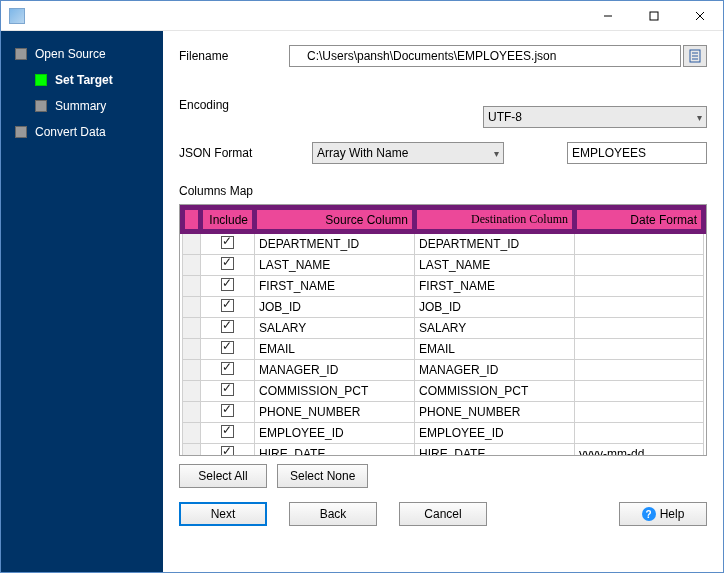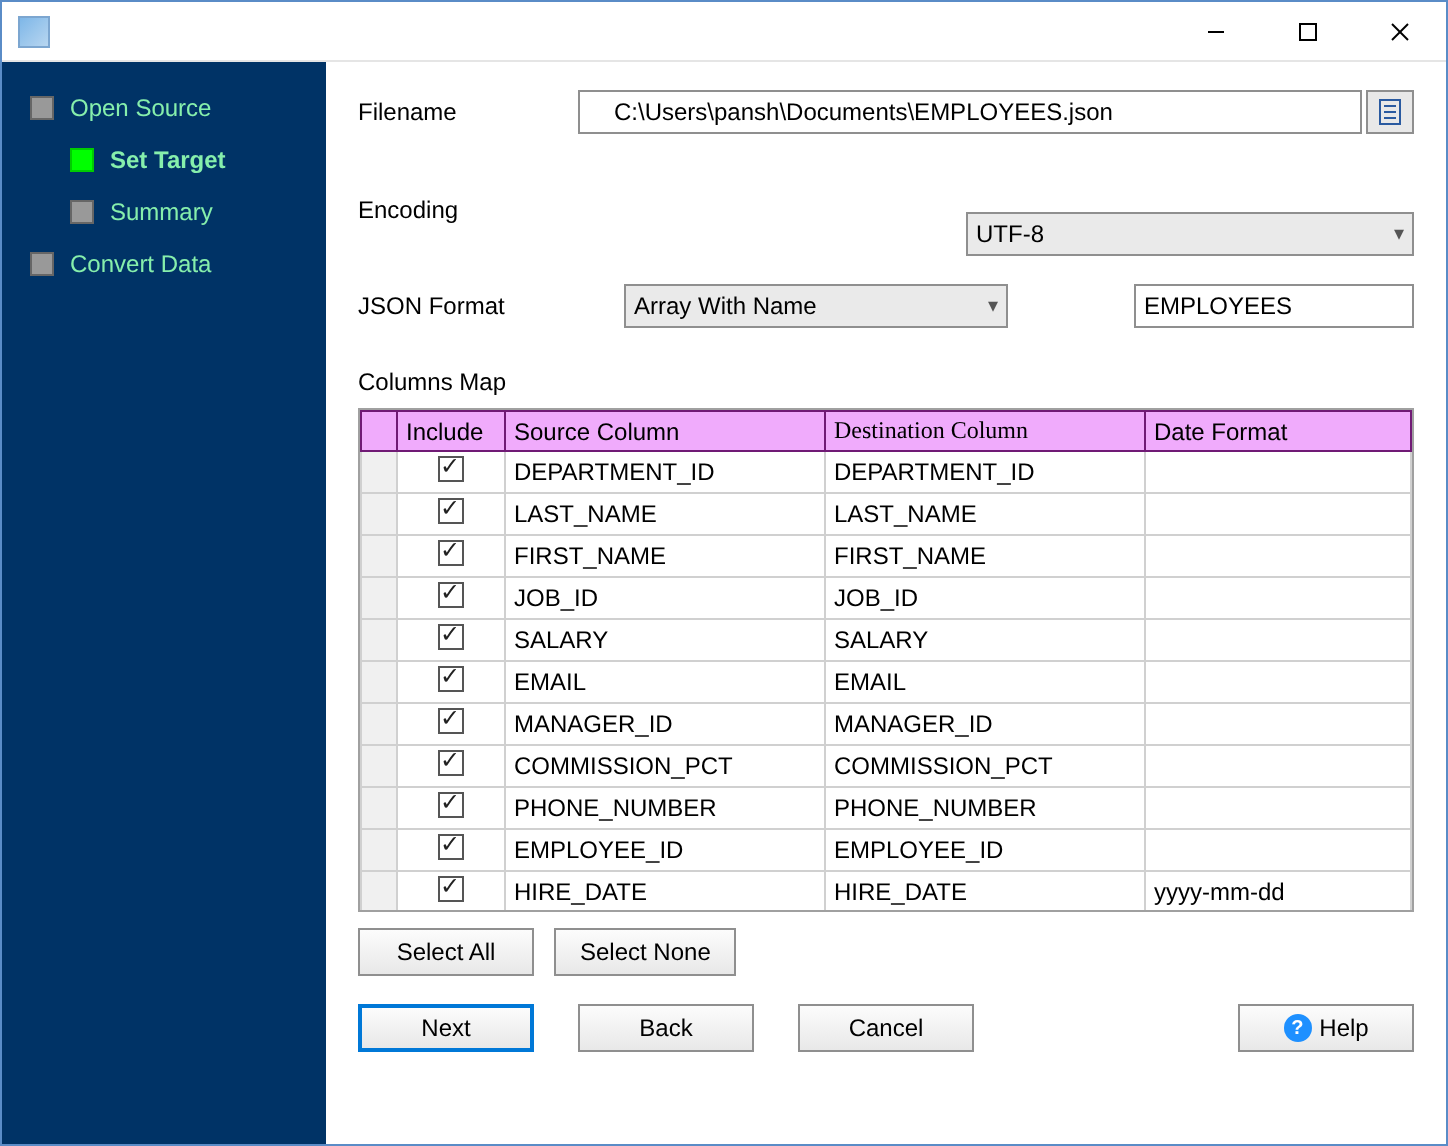--- a/index.html
+++ b/index.html
@@ -4,39 +4,39 @@
 <style>
 * { box-sizing: border-box; font-family: "Segoe UI", Tahoma, sans-serif; font-size: 12px; }
 body { margin: 0; background: #fff; }
 .window { width: 724px; height: 573px; border: 1px solid #5a8cc7; display: flex; flex-direction: column; background: #fff; }
 .titlebar { height: 30px; display: flex; align-items: center; background: #fff; border-bottom: 1px solid #e5e5e5; }
 .titlebar-icon { width: 16px; height: 16px; margin-left: 8px; background: linear-gradient(135deg,#7eb7e8,#b8d6f0); border: 1px solid #7ca6d0; }
 .titlebar-spacer { flex: 1; }
 .win-btn { width: 46px; height: 30px; display: flex; align-items: center; justify-content: center; cursor: pointer; }
 .body { flex: 1; display: flex; min-height: 0; }
 .sidebar { width: 162px; background: #003366; padding-top: 10px; }
-.step { display: flex; align-items: center; height: 26px; padding-left: 14px; color: #86efac; cursor: pointer; }
+.step { display: flex; align-items: center; height: 26px; padding-left: 14px; color: #ffffff; cursor: pointer; }
 .step-box { width: 12px; height: 12px; border: 1px solid #666; background: #999; margin-right: 8px; flex-shrink: 0; }
 .step.active .step-box { background: #00ff00; border-color: #00cc00; }
 .step.active .step-label { font-weight: bold; }
 .step.sub { padding-left: 34px; }
 .content { flex: 1; padding: 14px 16px 10px 16px; display: flex; flex-direction: column; min-height: 0; }
 .form-row { display: flex; align-items: center; margin-bottom: 14px; justify-content: space-between; }
 .form-label { width: 110px; }
 .text-input { height: 22px; border: 1px solid #8f8f8f; padding: 0 4px; background: #fff; }
 .filename-input { flex: 1; padding-left: 17px; }
 .browse-btn { width: 24px; height: 22px; margin-left: 2px; border: 1px solid #8f8f8f; background: #e8e8e8; display: flex; align-items: center; justify-content: center; cursor: pointer; }
 .select { height: 22px; border: 1px solid #8f8f8f; background: #eaeaea; padding: 0 4px; display: flex; align-items: center; justify-content: space-between; cursor: pointer; }
 .encoding-select { width: 224px; margin-top: 25px; }
 .format-select { width: 192px; }
 .name-input { width: 140px; margin-left: 40px; }
 .section-label { margin-top: 6px; margin-bottom: 6px; }
 .table-wrap { border: 1px solid #a0a0a0; height: 252px; overflow: hidden; }
 table { border-collapse: collapse; width: 100%; }
-th { background: #f0abfc; border: 1px solid #701a75; text-align: left; padding: 2px 4px; font-weight: normal; height: 20px; }
+th { background: #ec4899; border: 5px solid #701a75; text-align: right; padding: 2px 4px; font-weight: normal; height: 20px; }
 th.rowhdr-col { width: 18px; }
 th.include-col { width: 54px; }
 th.src-col { width: 160px; }
 th.dst-col { width: 160px; font-family: Liberation Serif, serif; }
 td { border: 1px solid #d0d0d0; padding: 2px 4px; height: 20px; background: #fff; }
 td.rowhdr { background: #f0f0f0; width: 18px; }
 td.include-cell { text-align: center; }
 .check { display: inline-block; width: 13px; height: 13px; border: 1px solid #555; position: relative; cursor: pointer; }
 .check::after { content: "✓"; position: absolute; top: -3px; left: 0; font-size: 12px; color: #222; }
 .button-row { display: flex; gap: 10px; margin-top: 8px; }

